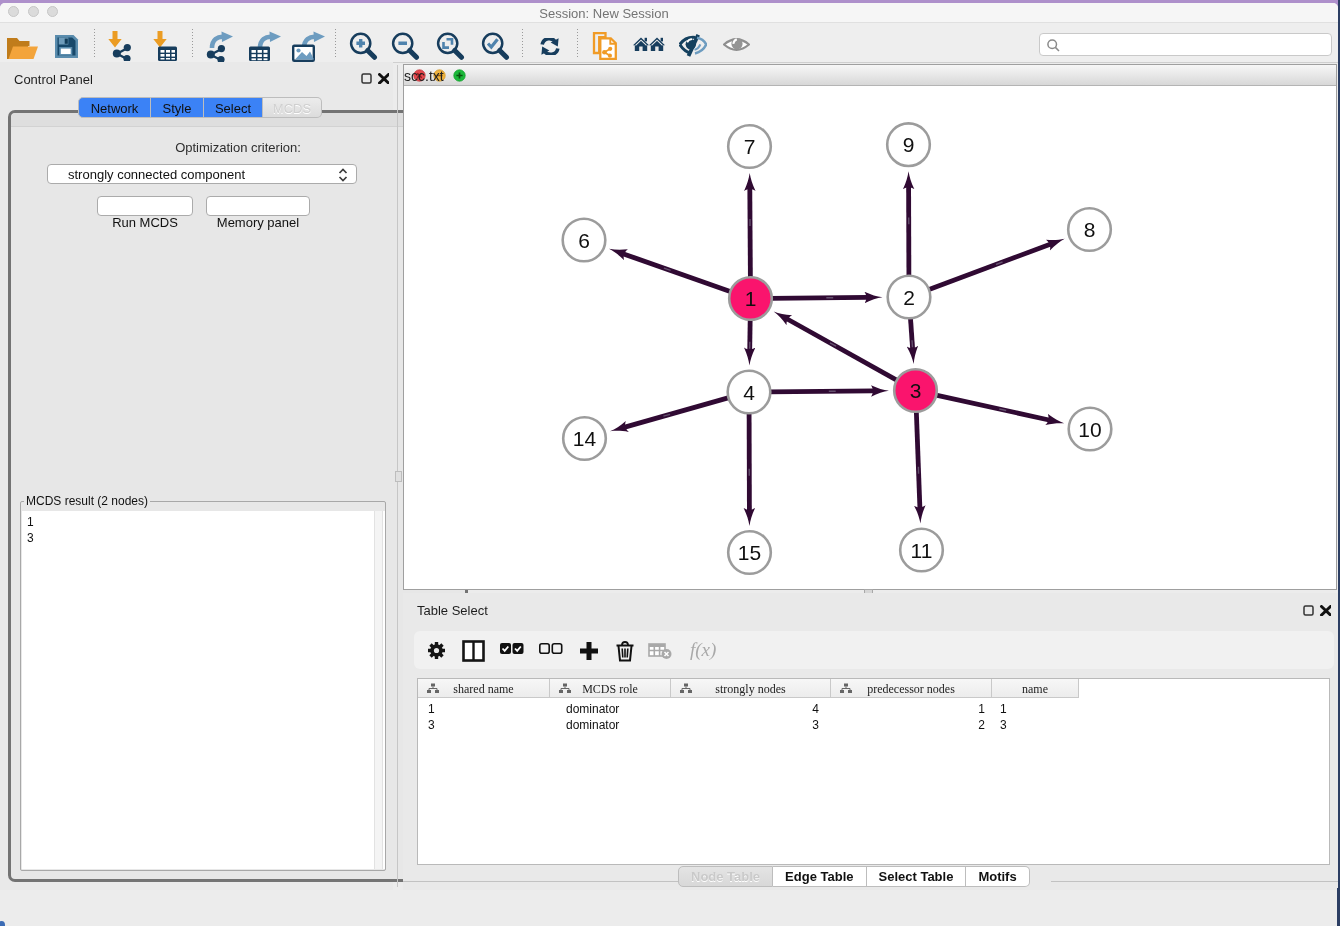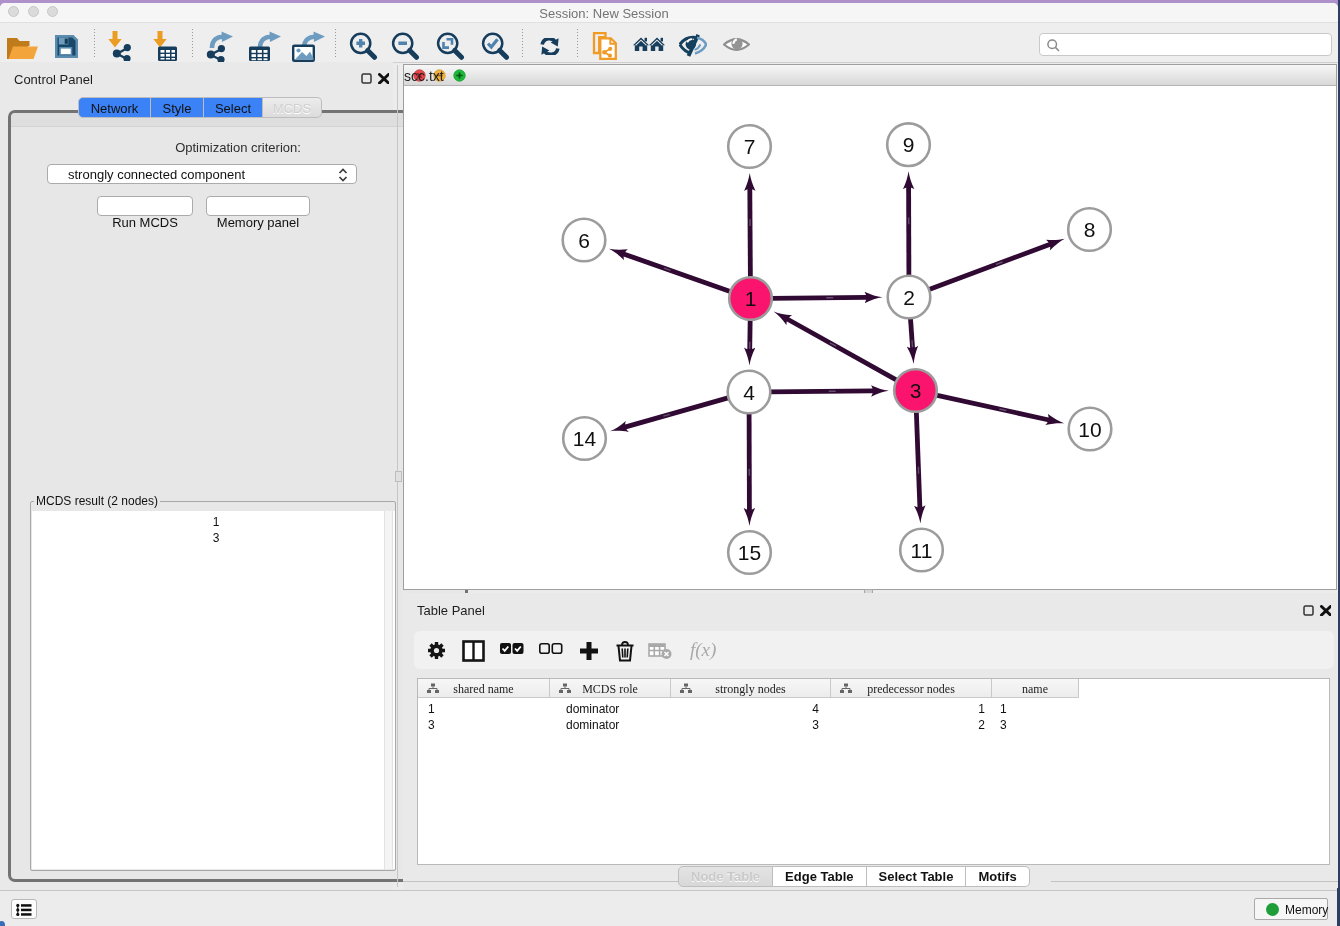--- a/index.html
+++ b/index.html
@@ -22,21 +22,21 @@
   #cpanel { position:absolute; left:0; top:59px; width:393px; height:828px; background:#e9e9e9; }
   #cpanel .hdr { position:absolute; left:14px; top:10px; font-size:13px; color:#1e1e1e; }
   .winbtns { position:absolute; font-size:13px; color:#111; }
   #tabpane { position:absolute; left:8px; top:48px; width:460px; height:772px; background:#e7e7e7; border:3px solid #737373; border-radius:7px; }
   #tabs { position:absolute; left:78px; top:35px; height:21px; display:flex; font-size:13px; }
   .tab { background:#3b82f6; border:1px solid #bdbdbd; border-left:none; padding-top:2px; height:21px; line-height:18px; color:#111; text-align:center; box-sizing:border-box; }
   .tab.first { border-left:1px solid #bdbdbd; border-radius:5px 0 0 5px; }
   .tab.sel { background:linear-gradient(#ececec,#dcdcdc); color:#cfcfcf; text-shadow:0 1px 0 #fff; border-radius:0 5px 5px 0; }
   #selectbox { position:absolute; left:36px; top:51px; width:310px; height:20px; background:#fff; border:1px solid #ababab; border-radius:4px; font-size:13px; color:#111; padding:2px 0 0 20px; }
   .cbtn { position:absolute; height:20px; background:#fff; border:1px solid #ababab; border-radius:4px; font-size:13px; color:#111; text-align:center; padding-top:18px; }
-  #resultgroup { position:absolute; left:19px; top:388px; width:366px; height:370px; border:1px solid #a8a8a8; border-radius:2px;text-align:center; }
+  #resultgroup { position:absolute; left:9px; top:388px; width:366px; height:370px; border:1px solid #a8a8a8; border-radius:2px; }
   #resultlabel { position:absolute; left:3px; top:-8px; background:#e7e7e7; font-size:12px; color:#111; padding:0 2px; }
   #resultarea { position:absolute; left:1px; top:9px; width:363px; height:358px; background:#fff; font-size:12px; color:#111; padding:3px 0 0 5px; line-height:16px; }
   #resultscroll { position:absolute; right:2px; top:0; width:9px; height:358px; background:#f4f4f4; border-left:1px solid #e2e2e2; border-right:1px solid #e2e2e2; }
   
   #netwin { position:absolute; left:403px; top:61px; width:934px; height:526px; background:#fff; border:1px solid #9f9f9f; }
   #nettitle { position:absolute; left:0; top:0; width:932px; height:21px; background:linear-gradient(#f7f7f7,#d8d8d8); border-bottom:1px solid #b4b4b4; }
   #nettitle .t { position:absolute; top:3px; width:100%; font-size:14px; color:#222; font-weight:normal; }
   
   #tpanel { position:absolute; left:403px; top:590px; width:935px; height:297px; background:#e9e9e9; }
   #ttoolbar { position:absolute; left:11px; top:38px; width:920px; height:38px; background:#f1f1f1; border-radius:6px; }
@@ -338,21 +338,21 @@
         <text x="504.5" y="65.2">9</text>
         <text x="686" y="349.5">10</text>
         <text x="517.5" y="470.5">11</text>
         <text x="180.5" y="359">14</text>
         <text x="345.5" y="473">15</text>
       </g>
     </svg>
   </div>
   <div style="position:absolute;left:864px;top:586px;width:9px;height:5px;background:#d6d6d6;border:1px solid #a8a8a8"></div>
   <div id="tpanel">
-    <div style="position:absolute;left:14px;top:10px;font-size:13px;color:#1e1e1e;">Table Panel</div>
+    <div style="position:absolute;left:14px;top:10px;font-size:13px;color:#1e1e1e;">Table Select</div>
     <svg class="winbtns" style="left:900px;top:12px" width="28" height="11" viewBox="0 0 28 11">
       <rect x="1" y="1" width="9" height="9" rx="1.5" fill="none" stroke="#333" stroke-width="1.5"></rect>
       <path d="M18.5 1.5 L27.5 10 M27.5 1.5 L18.5 10" stroke="#111" stroke-width="3" stroke-linecap="round"></path>
     </svg>
     <div id="ttoolbar">
 
       <svg class="ti" style="left:12px" width="21" height="21" viewBox="0 0 21 21">
         <g fill="#151515">
           <circle cx="10.5" cy="10.5" r="6.2"></circle>
           <g stroke="#151515" stroke-width="3.4">
@@ -459,29 +459,13 @@
     <div style="position:absolute;left:648px;top:288px;width:287px;height:1px;background:#c2c2c2"></div>
     <div id="ttabs">
       <div class="ttab tsel" style="border-radius:5px 0 0 5px;border-left:1px solid #bdbdbd;">Node Table</div>
       <div class="ttab">Edge Table</div>
       <div class="ttab">Select Table</div>
       <div class="ttab" style="border-radius:0 5px 5px 0;">Motifs</div>
     </div>
   </div>
   <div style="position:absolute;left:397px;top:62px;width:1px;height:822px;background:#c6c6c6"></div>
   <div id="splith" style="position:absolute;left:395px;top:468px;width:7px;height:11px;background:#e0e0e0;border:1px solid #bdbdbd;"></div>
-  <div id="statusbar">
-    <div id="listbtn">
-      <svg width="16" height="14" viewBox="0 0 16 14">
-        <g fill="#111">
-        <circle cx="1.8" cy="2.4" r="1.6"></circle>
-            <circle cx="1.8" cy="6.9" r="1.6"></circle>
-            <circle cx="1.8" cy="11.4" r="1.6"></circle>
-        <rect x="1.3" y="3.5" width="1" height="7"></rect>
-        <rect x="5" y="1.2" width="10.5" height="2.5"></rect>
-            <rect x="5" y="5.7" width="10.5" height="2.5"></rect>
-            <rect x="5" y="10.2" width="10.5" height="2.5"></rect>
-          </g>
-      </svg>
-    </div>
-    <div id="membtn"><span id="memdot"></span>Memory</div>
-  </div>
 </div>
 
 </body></html>

